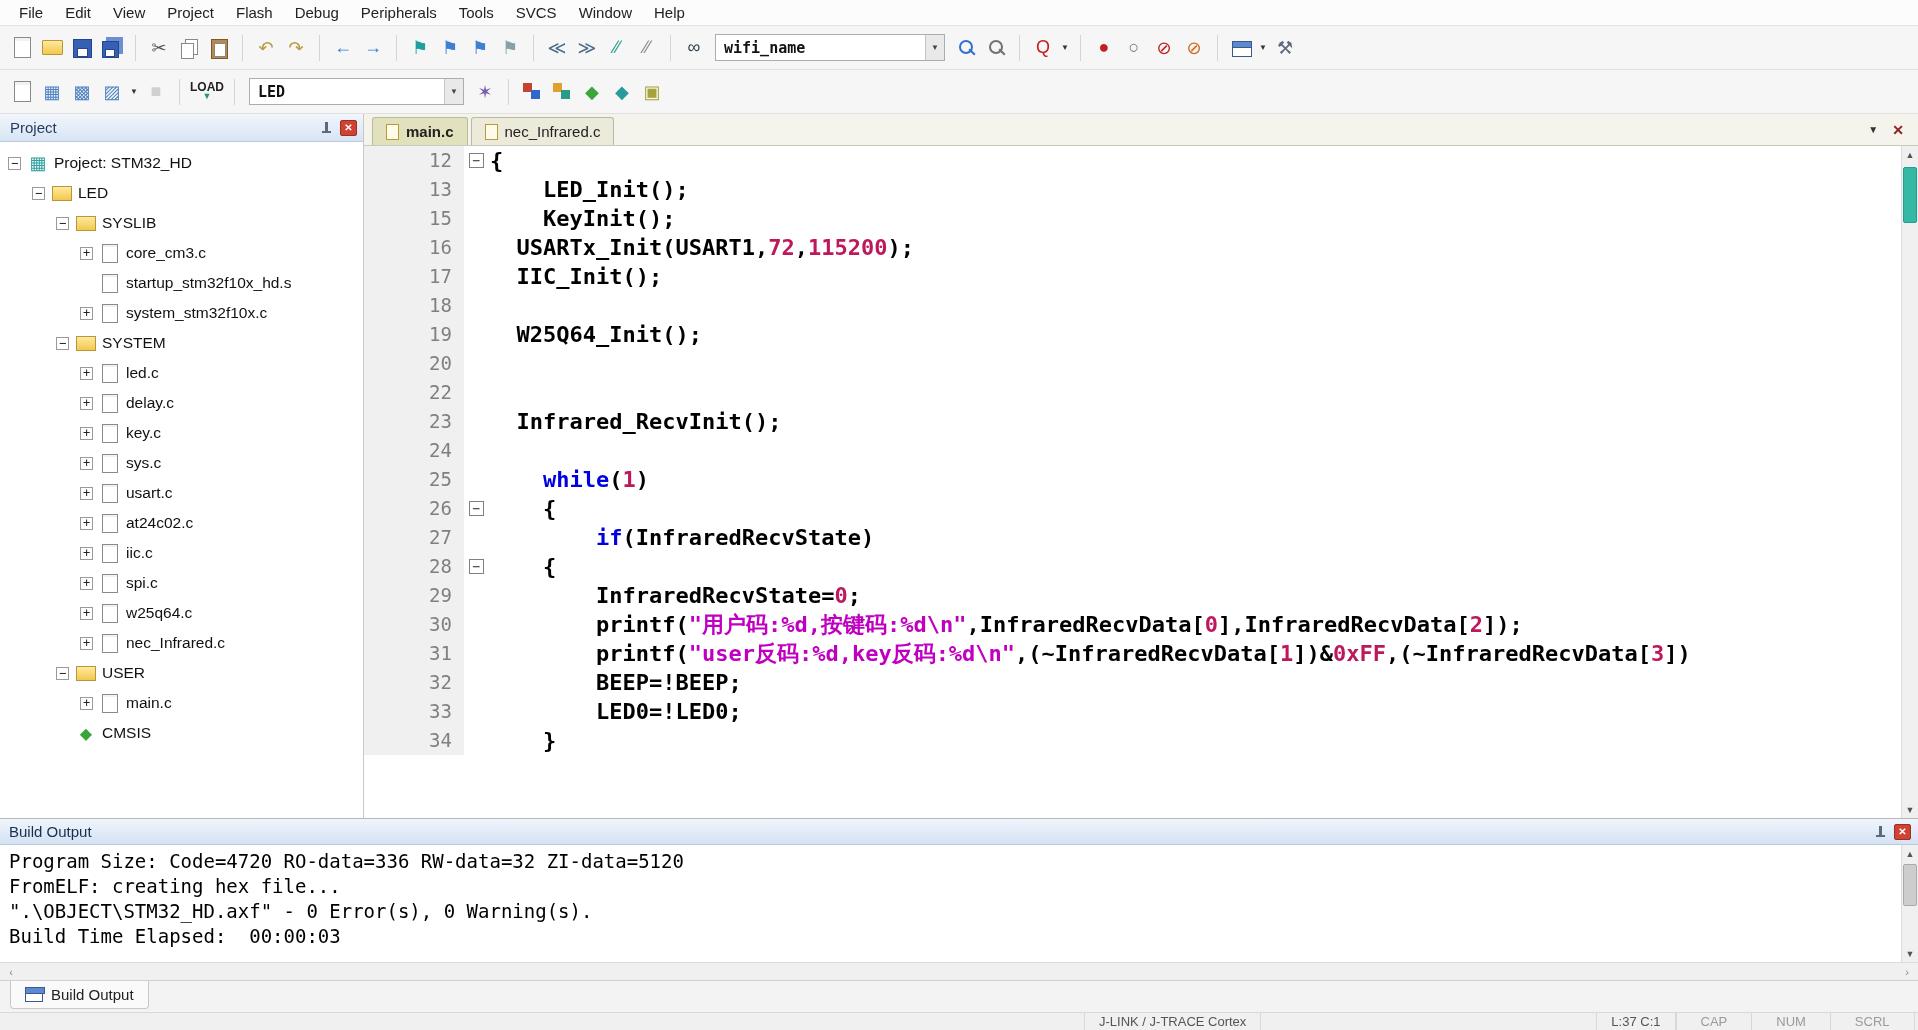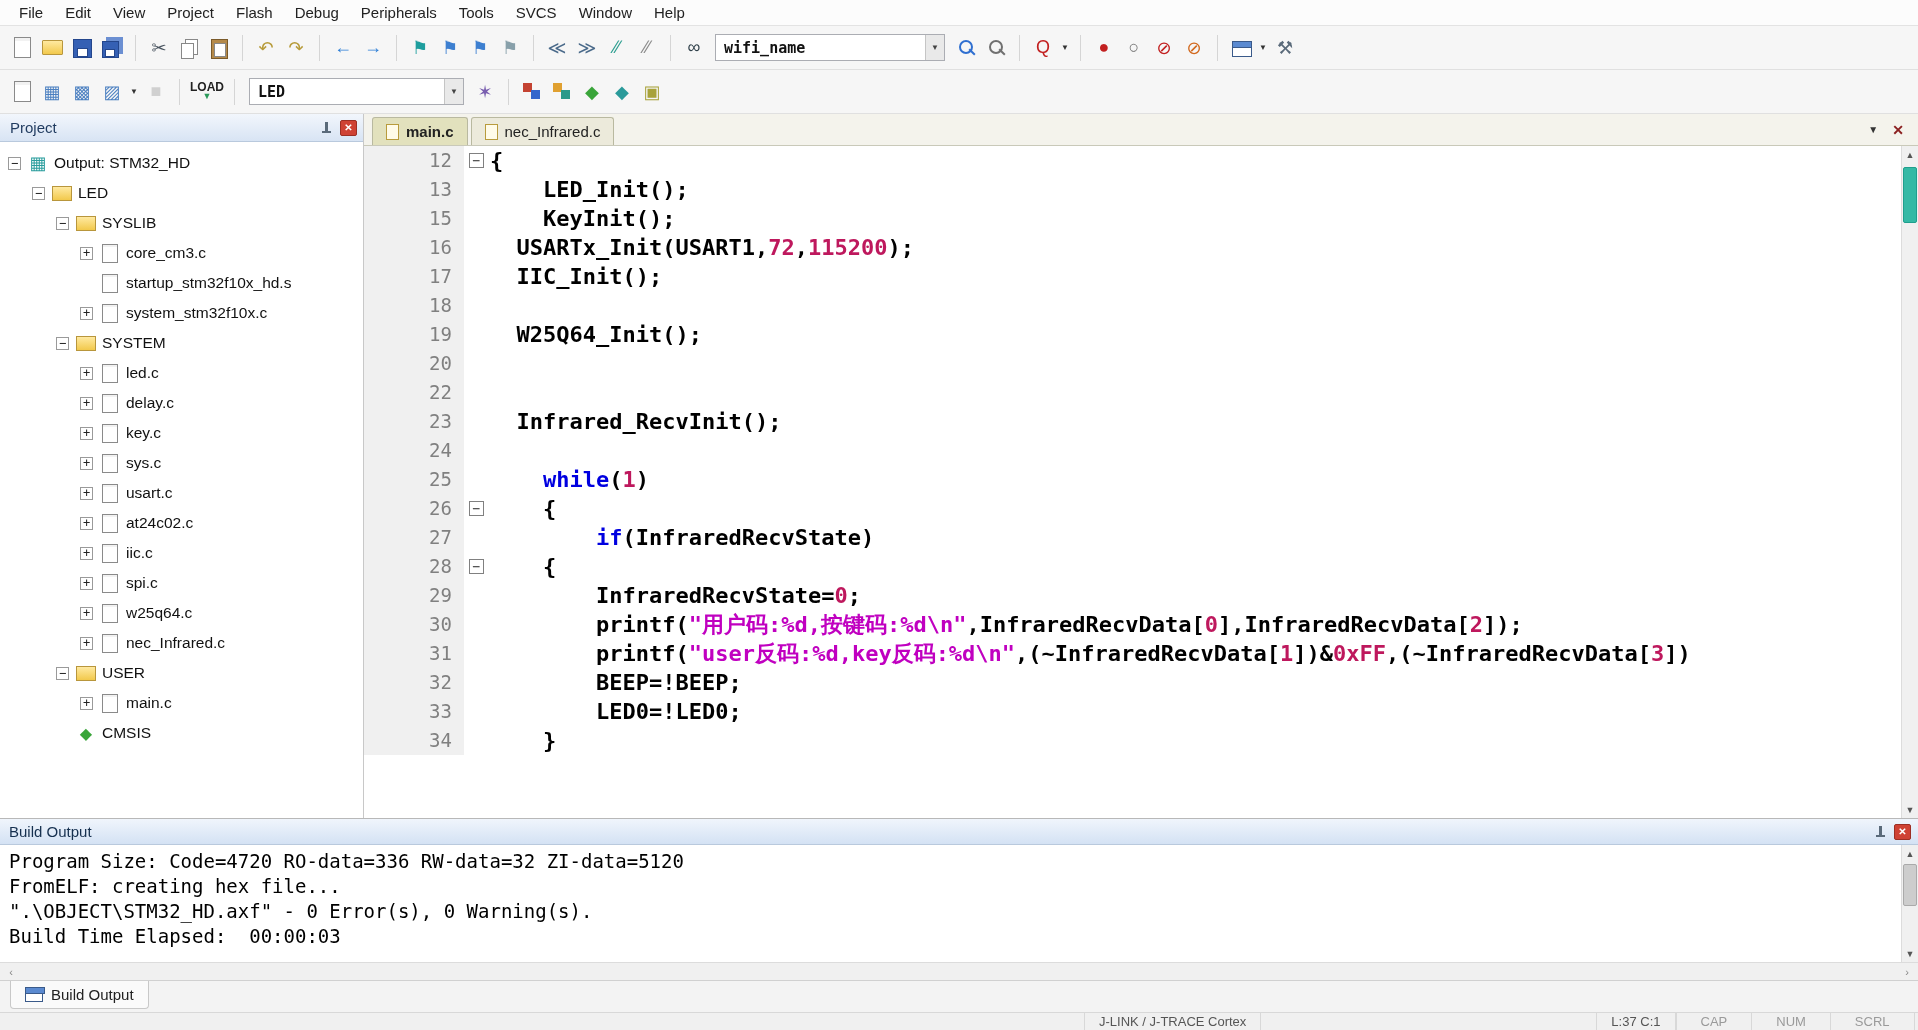--- a/index.html
+++ b/index.html
@@ -207,21 +207,21 @@
     <div class="project-panel">
       <div class="panel-header">
         <span class="ph-title">Project</span>
         <span class="i-pin"></span>
         <span class="i-close">✕</span>
       </div>
       <div class="tree" id="tree">
           <div class="trow" style="padding-left: 8px;">
             <span class="exp">−</span>
             <span class="ticn t-target">▦</span>
-            <span class="tlabel">Output: STM32_HD</span>
+            <span class="tlabel">Project: STM32_HD</span>
           </div>
           <div class="trow" style="padding-left: 32px;">
             <span class="exp">−</span>
             <span class="ticn t-folder"></span>
             <span class="tlabel">LED</span>
           </div>
           <div class="trow" style="padding-left: 56px;">
             <span class="exp">−</span>
             <span class="ticn t-folder"></span>
             <span class="tlabel">SYSLIB</span>

